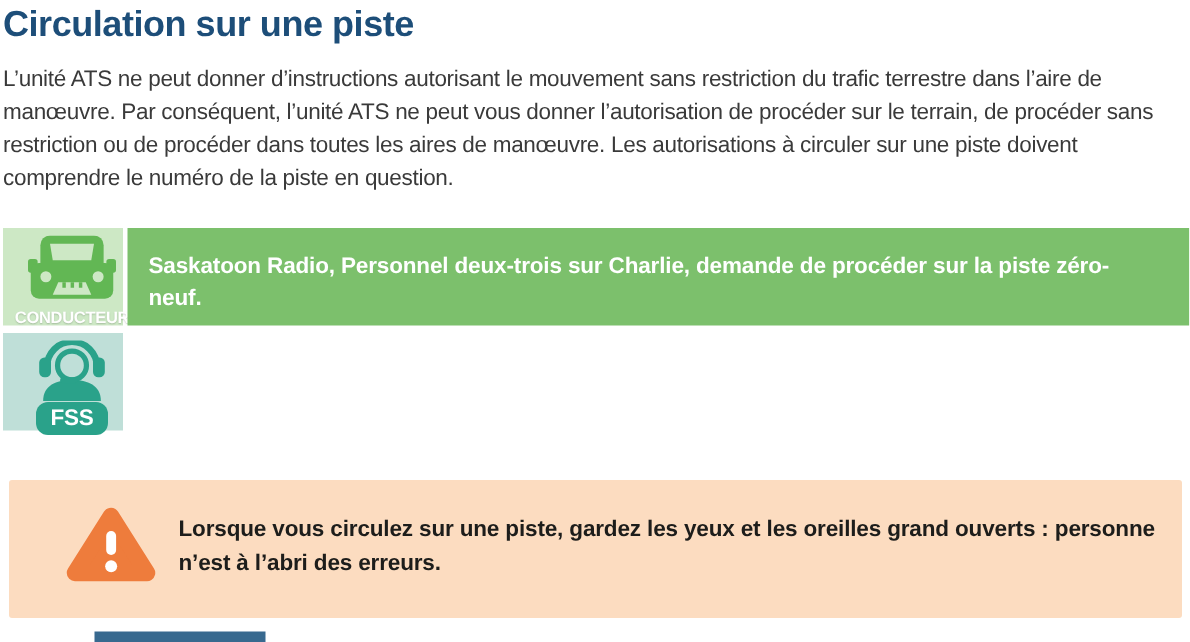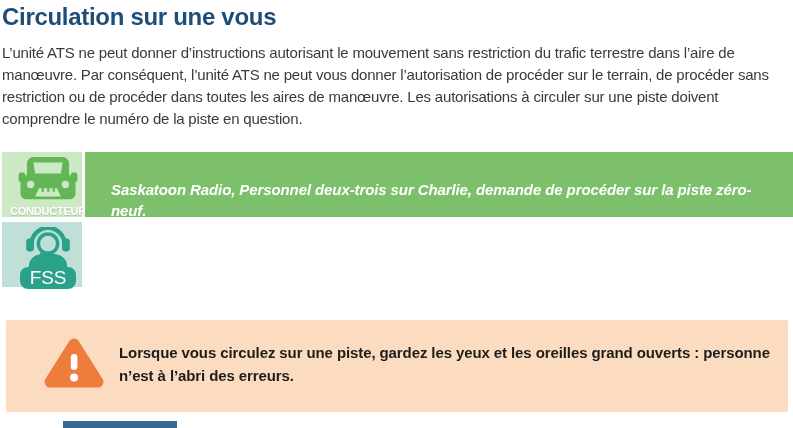--- a/index.html
+++ b/index.html
@@ -51,44 +51,43 @@
     font-size:11px;
     font-weight:bold;
     color:#ffffff;
     letter-spacing:-0.2px;
     text-shadow:0 1px 1px rgba(0,0,0,0.18);
     line-height:12px;
   }
   .fss-pill{
     background:var(--fss-teal);
     color:#ffffff;
-    font-weight:normal;
-    font-size:19px;
+    font-weight:bold;
+    font-size:15px;
     line-height:22px;
     padding:0 10px;
     border-radius:8px;
     margin-top:-6px;
     z-index:2;
     text-shadow:none;
   }
   .bubble{
     flex:1;
     box-sizing:border-box;
     padding:11px 18px 0 10px;
   }
   .bubble.conducteur{background:var(--conducteur-bubble);}
   .bubble.fss{background:var(--fss-teal);}
   .bubble p{
-    margin:16px;
+    margin:4px;
     font-size:15px;
     font-weight:bold;
     letter-spacing:-0.1px;
     line-height:21px;
     color:#ffffff;
-    font-style:italic;
   }
   .icon-svg{display:block;}
   .car-icon{color:var(--conducteur-green);}
   .headset-icon{color:var(--fss-teal);}
   
   .warning{
     margin:33px 0 0 6px;
     width:782px;
     height:92px;
     background:var(--warning-bg);
@@ -114,21 +113,21 @@
     width:114px;
     height:7px;
     background:var(--fragment-blue);
   }
 </style>
 </head>
 <body>
 
 <div class="page">
 
-  <h1 class="page-title">Circulation sur une vous</h1>
+  <h1 class="page-title">Circulation sur une piste</h1>
 
   <p class="intro">L’unité ATS ne peut donner d’instructions autorisant le mouvement sans restriction du trafic terrestre dans l’aire de manœuvre. Par conséquent, l’unité ATS ne peut vous donner l’autorisation de procéder sur le terrain, de procéder sans restriction ou de procéder dans toutes les aires de manœuvre. Les autorisations à circuler sur une piste doivent comprendre le numéro de la piste en question.</p>
 
   <div class="exchange first">
     <div class="speaker-cell conducteur">
       <span class="icon-svg car-icon">
         <svg width="60" height="44" viewBox="0 0 64 48" aria-hidden="true">
           <rect x="9" y="0" width="46" height="27" rx="7" fill="currentColor"></rect>
           <polygon points="16,6 48,6 46,18 18,18" fill="var(--conducteur-icon-bg)"></polygon>
           <rect x="0" y="17" width="7" height="10" rx="2" fill="currentColor"></rect>

